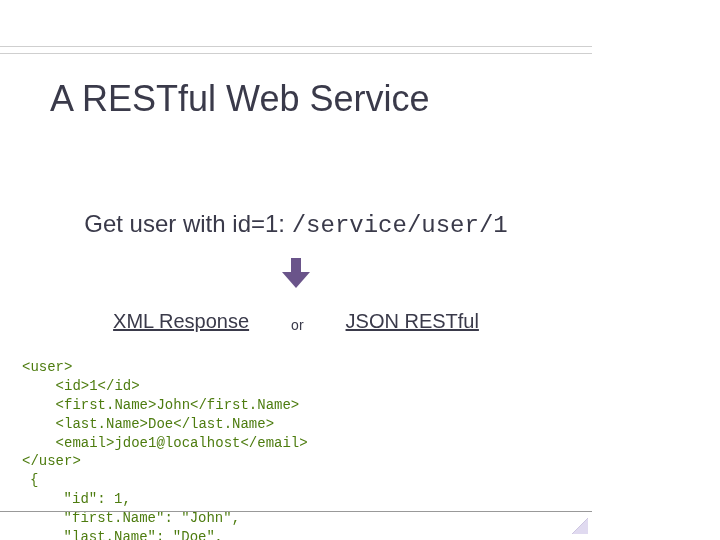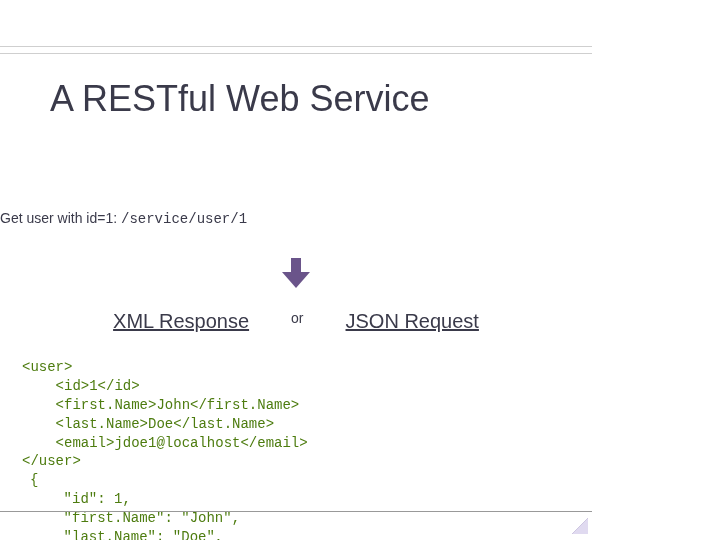--- a/index.html
+++ b/index.html
@@ -38,38 +38,39 @@
     left: 0; right: 0;
     text-align: center;
     top: 162px;
     color: #3a3a4a;
     font-size: 22px;
     text-decoration: underline;
   }
   .request-line {
     position: absolute;
     left: 0; right: 0;
+    text-align: center;
     top: 210px;
     color: #3a3a4a;
-    font-size: 14px;
+    font-size: 24px;
   }
   .request-line .mono { font-family: "Courier New", monospace; }
   .arrow {
     position: absolute;
     left: 50%;
     transform: translateX(-50%);
     top: 258px;
   }
   .response-row {
     position: absolute;
     left: 0;
     right: 0;
     top: 310px;
     display: flex;
-    align-items: flex-start;
+    align-items: flex-end;
     justify-content: center;
     gap: 42px;
     font-size: 20px;
     color: #3a3a4a;
   }
   .response-row .label { text-decoration: underline; }
   .response-row .or { font-size: 14px; }
   .code-area {
     position: absolute;
     left: 22px;
@@ -120,21 +121,21 @@
   <div class="arrow">
     <svg width="28" height="30" viewBox="0 0 28 30">
       <rect x="9" y="0" width="10" height="14" fill="#6a548a"></rect>
       <polygon points="0,14 28,14 14,30" fill="#6a548a"></polygon>
     </svg>
   </div>
 
   <div class="response-row">
     <span class="label">XML Response</span>
     <span class="or">or</span>
-    <span class="label">JSON Request</span>
+    <span class="label">JSON RESTful</span>
   </div>
 
   <div class="code-area">
     <div class="col-xml">&lt;user&gt;
     &lt;id&gt;1&lt;/id&gt;
     &lt;first.Name&gt;John&lt;/first.Name&gt;
     &lt;last.Name&gt;Doe&lt;/last.Name&gt;
     &lt;email&gt;jdoe1@localhost&lt;/email&gt;
 &lt;/user&gt;</div>
     <div class="col-json">{

